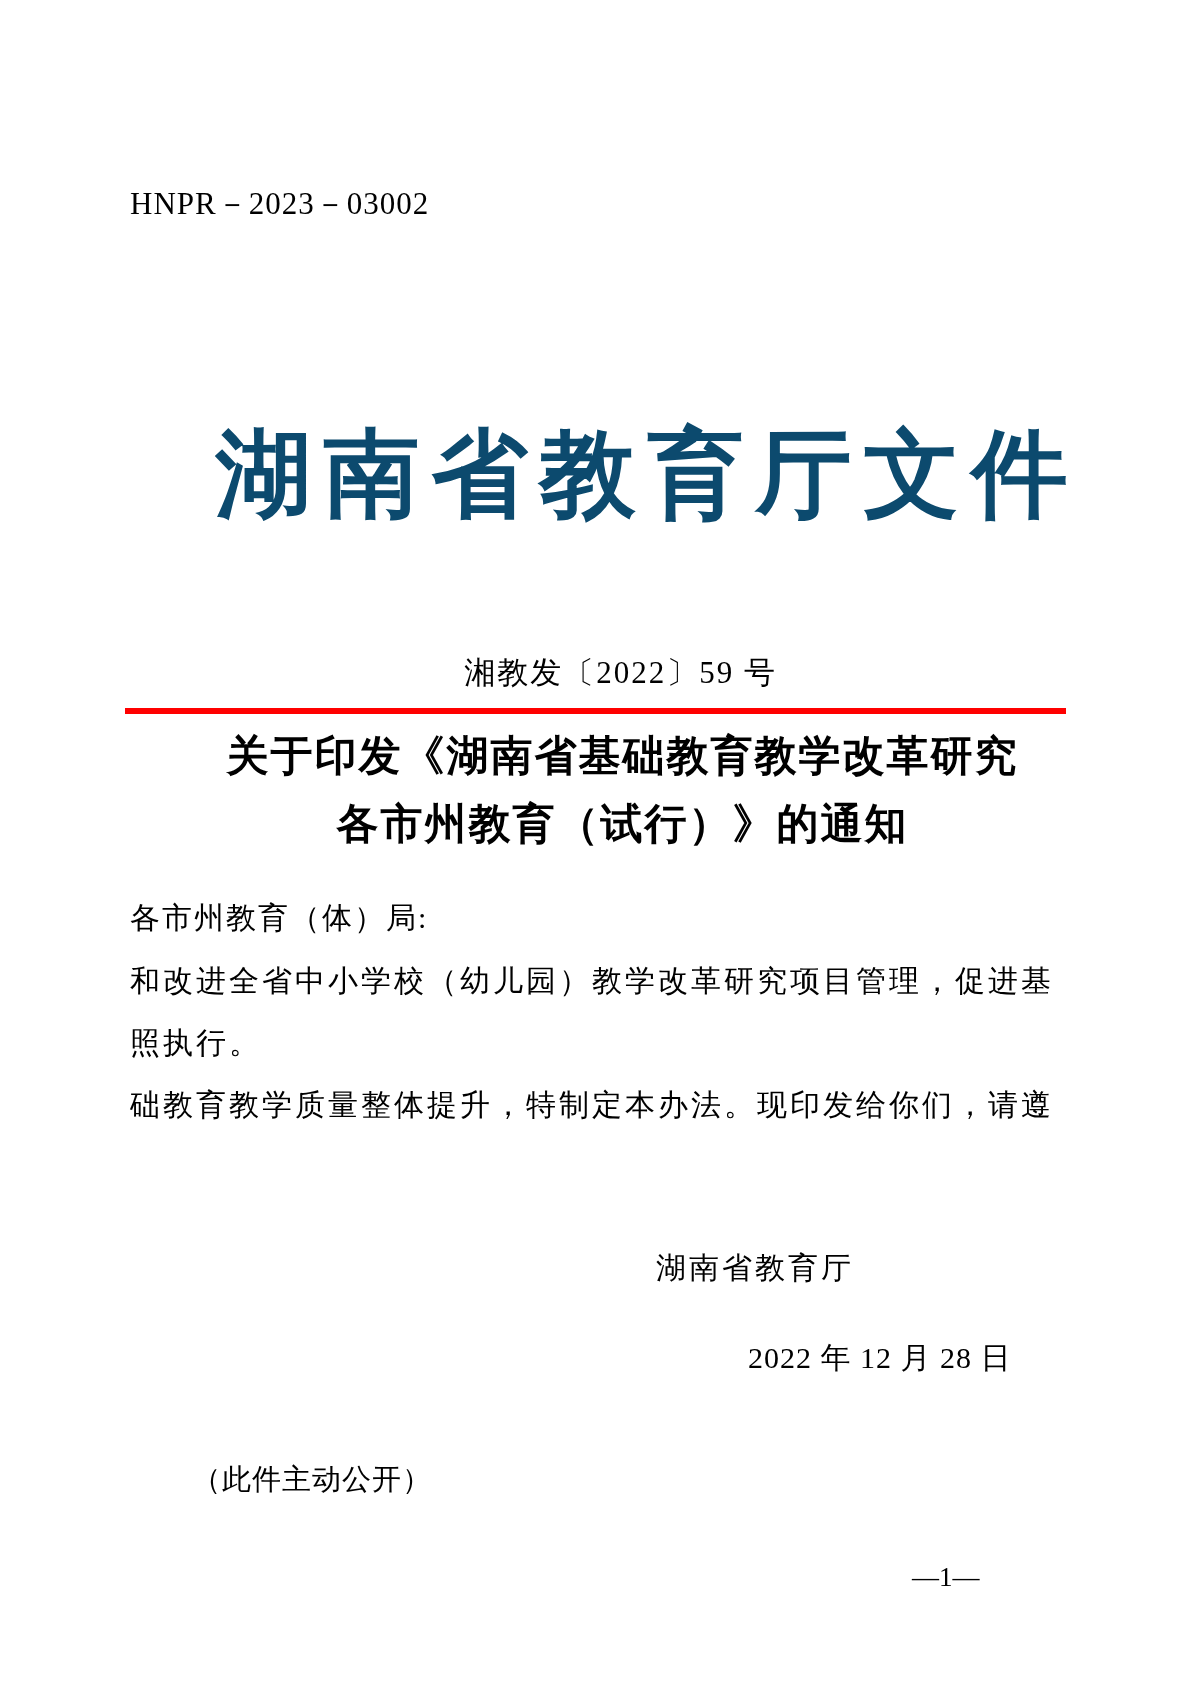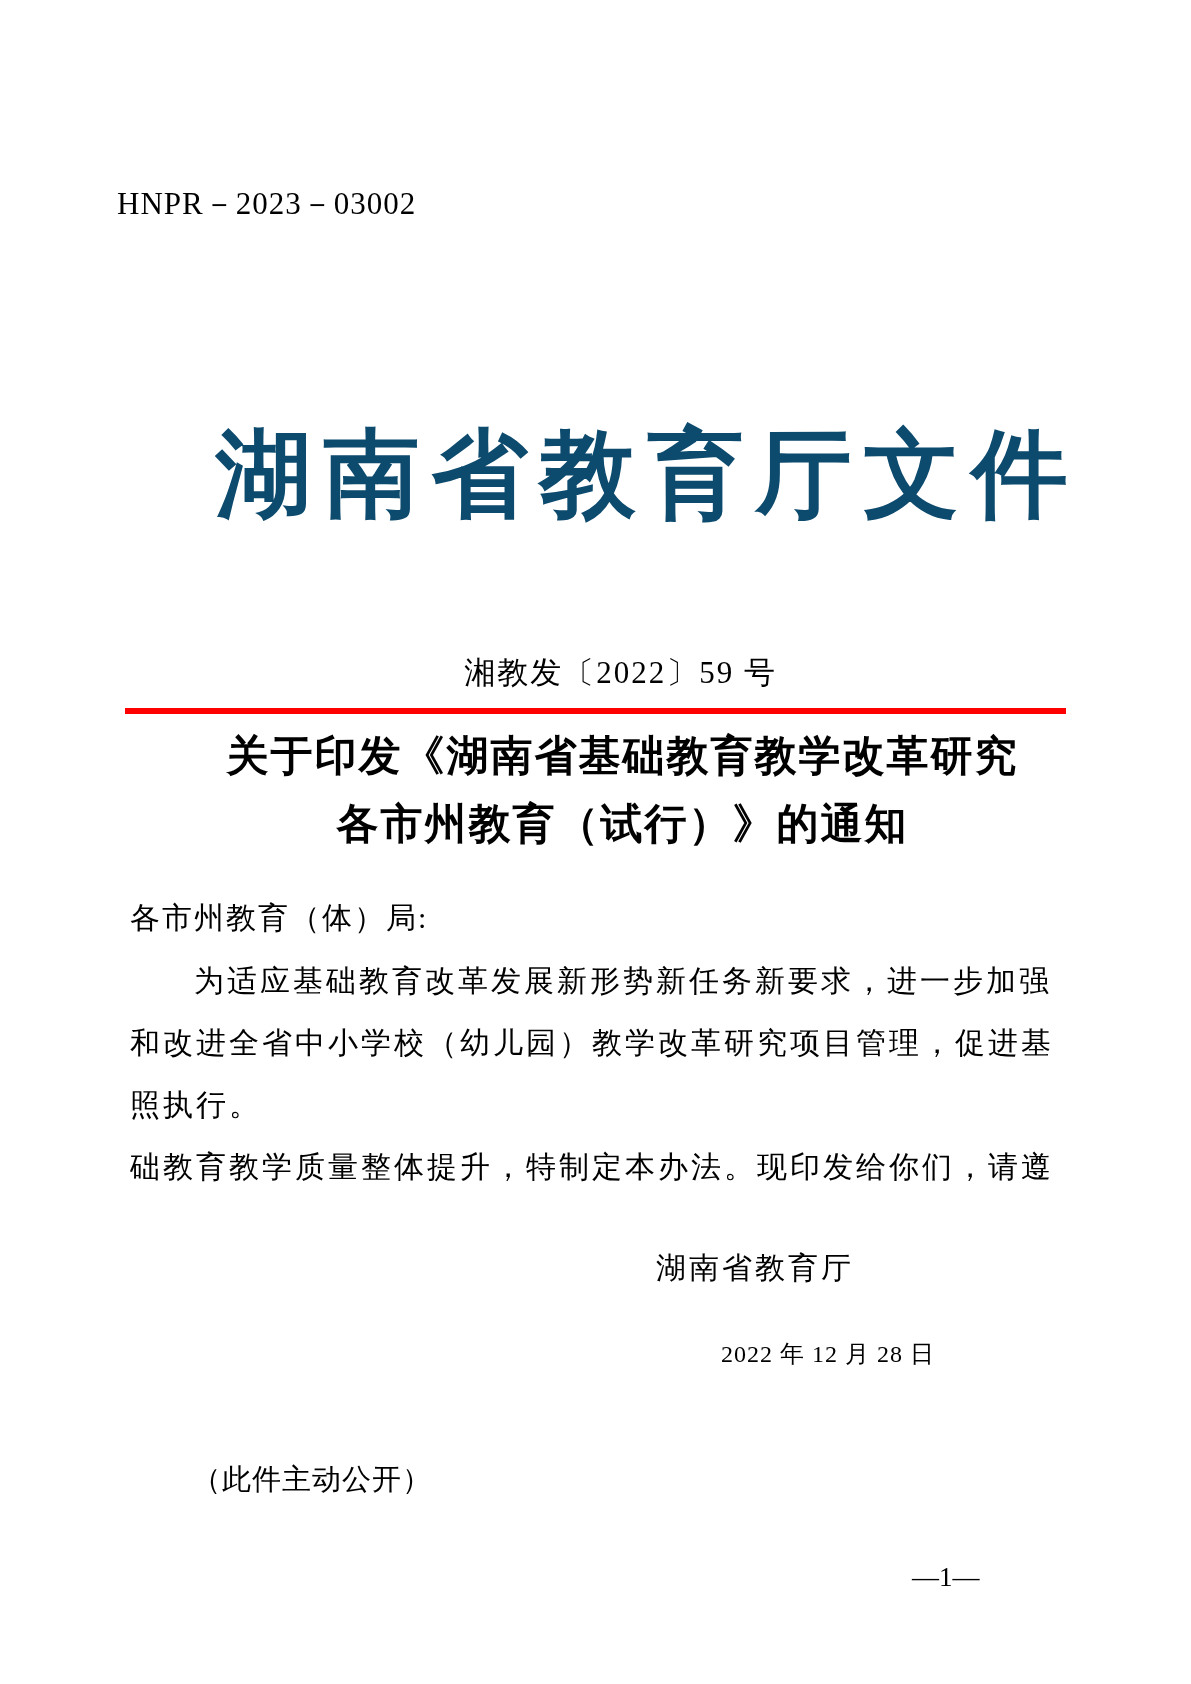--- a/index.html
+++ b/index.html
@@ -11,21 +11,21 @@
     position: relative;
     width: 1191px;
     height: 1684px;
     background: #ffffff;
     overflow: hidden;
     font-family: "Liberation Serif", "DejaVu Serif", serif;
     color: #000000;
   }
   .ref-code {
     position: absolute;
-    left: 117px;
+    left: 130px;
     top: 183px;
     font-size: 31px;
     letter-spacing: 1px;
     white-space: nowrap;
   }
   .letterhead {
     position: absolute;
     left: 4px;
     top: 408px;
     width: 100%;
@@ -97,23 +97,23 @@
   .sign-org {
     position: absolute;
     left: 656px;
     top: 1248px;
     font-size: 30px;
     letter-spacing: 3px;
     white-space: nowrap;
   }
   .sign-date {
     position: absolute;
-    left: 721px;
+    left: 748px;
     top: 1338px;
-    font-size: 24px;
+    font-size: 30px;
     letter-spacing: 1px;
     white-space: nowrap;
   }
   .disclosure {
     position: absolute;
     left: 192px;
     top: 1460px;
     font-size: 29px;
     letter-spacing: 1px;
     white-space: nowrap;
@@ -140,21 +140,20 @@
   <div class="red-rule"></div>
 
   <div class="doc-title">
     <div>关于印发《湖南省基础教育教学改革研究</div>
     <div>各市州教育（试行）》的通知</div>
   </div>
 
   <div class="salutation">各市州教育（体）局:</div>
 
   <div class="body-block">
-    <div class="body-line indent">为适应基础教育改革发展新形势新任务新要求，进一步加强</div>
     <div class="body-line">和改进全省中小学校（幼儿园）教学改革研究项目管理，促进基</div>
     <div class="body-line">照执行。</div>
     <div class="body-line">础教育教学质量整体提升，特制定本办法。现印发给你们，请遵</div>
   </div>
 
   <div class="sign-org">湖南省教育厅</div>
 
   <div class="sign-date">2022 年 12 月 28 日</div>
 
   <div class="disclosure">（此件主动公开）</div>

